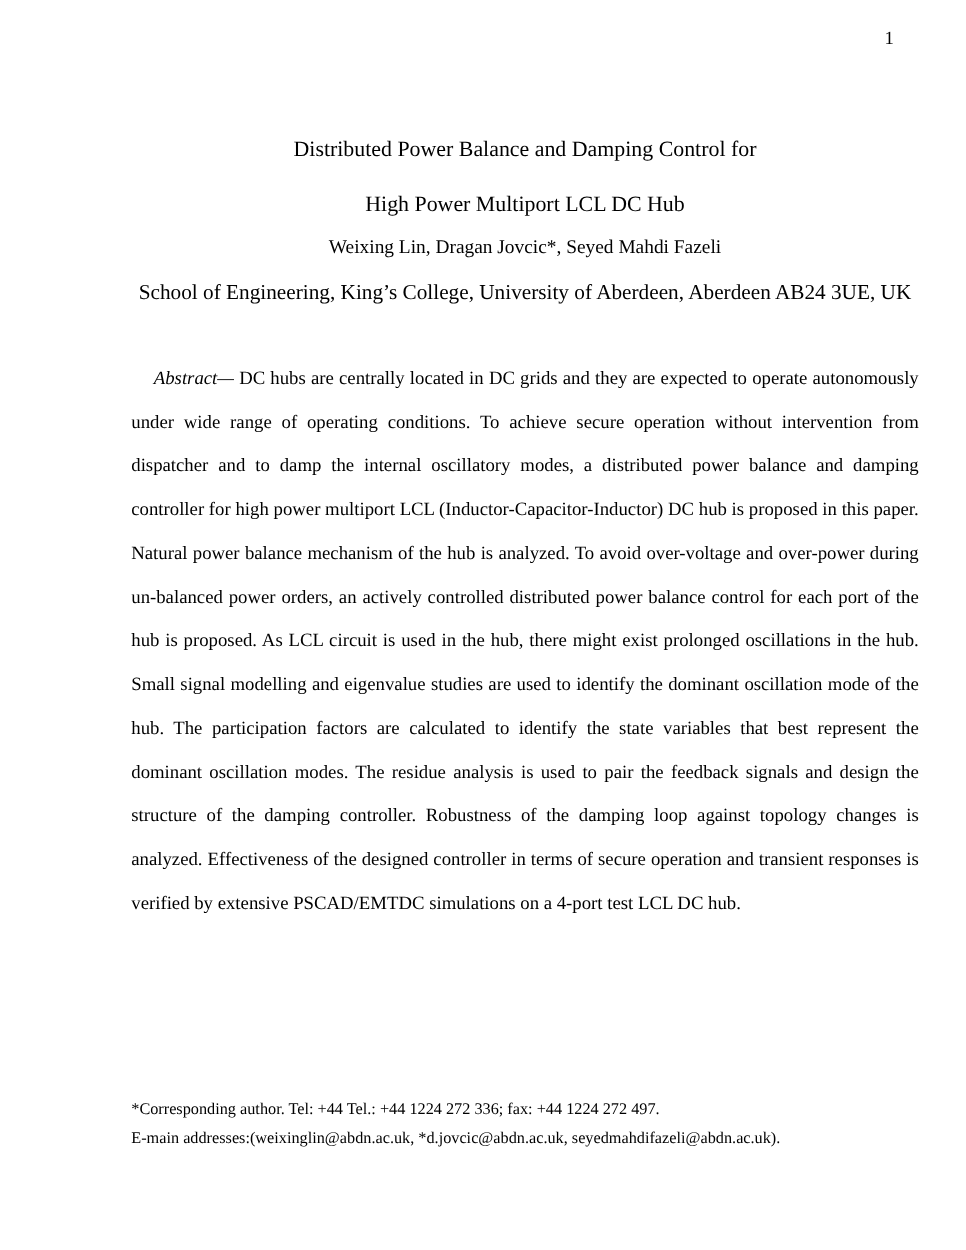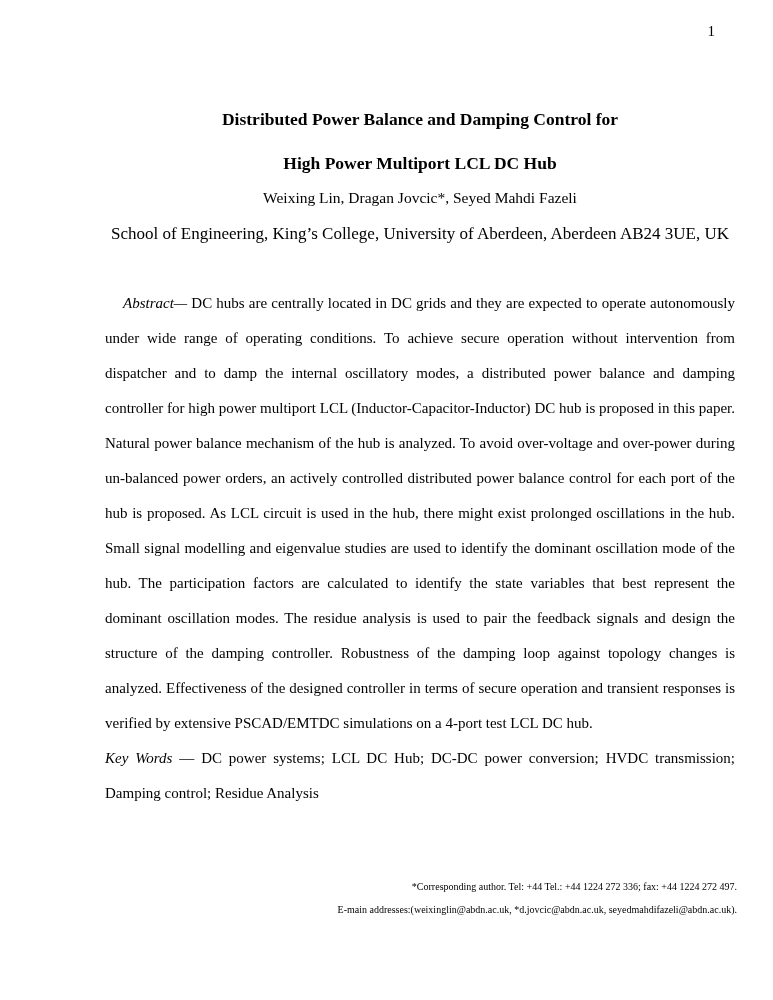--- a/index.html
+++ b/index.html
@@ -22,21 +22,21 @@
     right: 58px;
     font-size: 15px;
     line-height: 18px;
   }
   .title-block {
     position: absolute;
     top: 97px;
     left: 105px;
     width: 630px;
     text-align: center;
-    font-weight: bold;
+    font-weight: normal;
     font-size: 17.5px;
   }
   .title-line {
     line-height: 44px;
     white-space: nowrap;
   }
   .authors-line {
     position: absolute;
     top: 187px;
     left: 105px;
@@ -74,23 +74,23 @@
     text-indent: 0;
   }
   .lead-italic {
     font-style: italic;
   }
   .footnote-block {
     position: absolute;
     top: 876px;
     left: 105px;
     width: 632px;
-    font-size: 10px;
+    font-size: 13px;
     line-height: 22.5px;
-    text-align: right;
+    text-align: left;
   }
   .footnote-line {
     white-space: nowrap;
   }
 </style>
 </head>
 <body>
 
 <div class="page">
 
@@ -100,21 +100,20 @@
     <div class="title-line">Distributed Power Balance and Damping Control for</div>
     <div class="title-line">High Power Multiport LCL DC Hub</div>
   </div>
 
   <div class="authors-line">Weixing Lin, Dragan Jovcic*, Seyed Mahdi Fazeli</div>
 
   <div class="affiliation-line">School of Engineering, King’s College, University of Aberdeen, Aberdeen AB24 3UE, UK</div>
 
   <div class="body-flow">
     <p class="abstract-para"><span class="lead-italic">Abstract—</span><span> DC hubs are centrally located in DC grids and they are expected to operate autonomously under wide range of operating conditions. To achieve secure operation without intervention from dispatcher and to damp the internal oscillatory modes, a distributed power balance and damping controller for high power multiport LCL (Inductor-Capacitor-Inductor) DC hub is proposed in this paper. Natural power balance mechanism of the hub is analyzed. To avoid over-voltage and over-power during un-balanced power orders, an actively controlled distributed power balance control for each port of the hub is proposed. As LCL circuit is used in the hub, there might exist prolonged oscillations in the hub. Small signal modelling and eigenvalue studies are used to identify the dominant oscillation mode of the hub. The participation factors are calculated to identify the state variables that best represent the dominant oscillation modes. The residue analysis is used to pair the feedback signals and design the structure of the damping controller. Robustness of the damping loop against topology changes is analyzed. Effectiveness of the designed controller in terms of secure operation and transient responses is verified by extensive PSCAD/EMTDC simulations on a 4-port test LCL DC hub.</span></p>
-    <p class="keywords-para"><span class="lead-italic">Key Words</span><span> — DC power systems; LCL DC Hub; DC-DC power conversion; HVDC transmission; Damping control; Residue Analysis</span></p>
   </div>
 
   <div class="footnote-block">
     <div class="footnote-line">*Corresponding author. Tel: +44 Tel.: +44 1224 272 336; fax: +44 1224 272 497.</div>
     <div class="footnote-line">E-main addresses:(weixinglin@abdn.ac.uk, *d.jovcic@abdn.ac.uk, seyedmahdifazeli@abdn.ac.uk).</div>
   </div>
 
 </div>
 
 </body></html>

